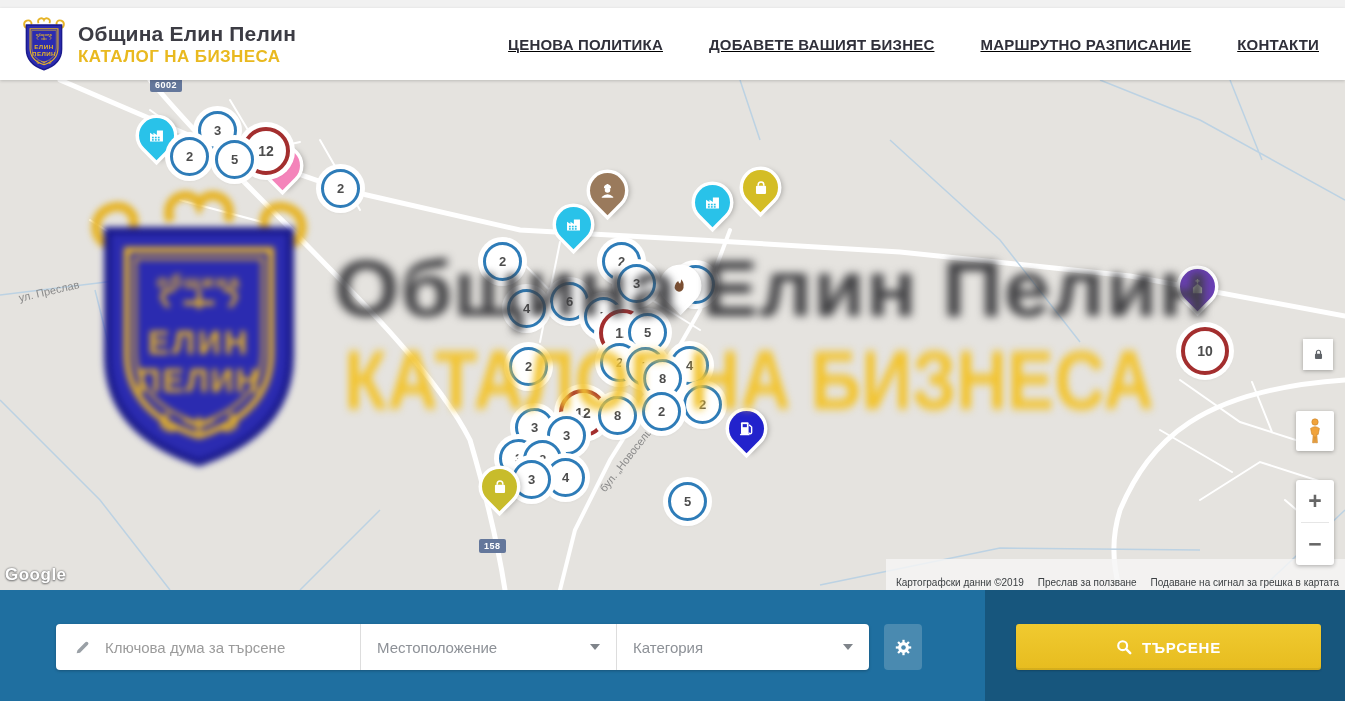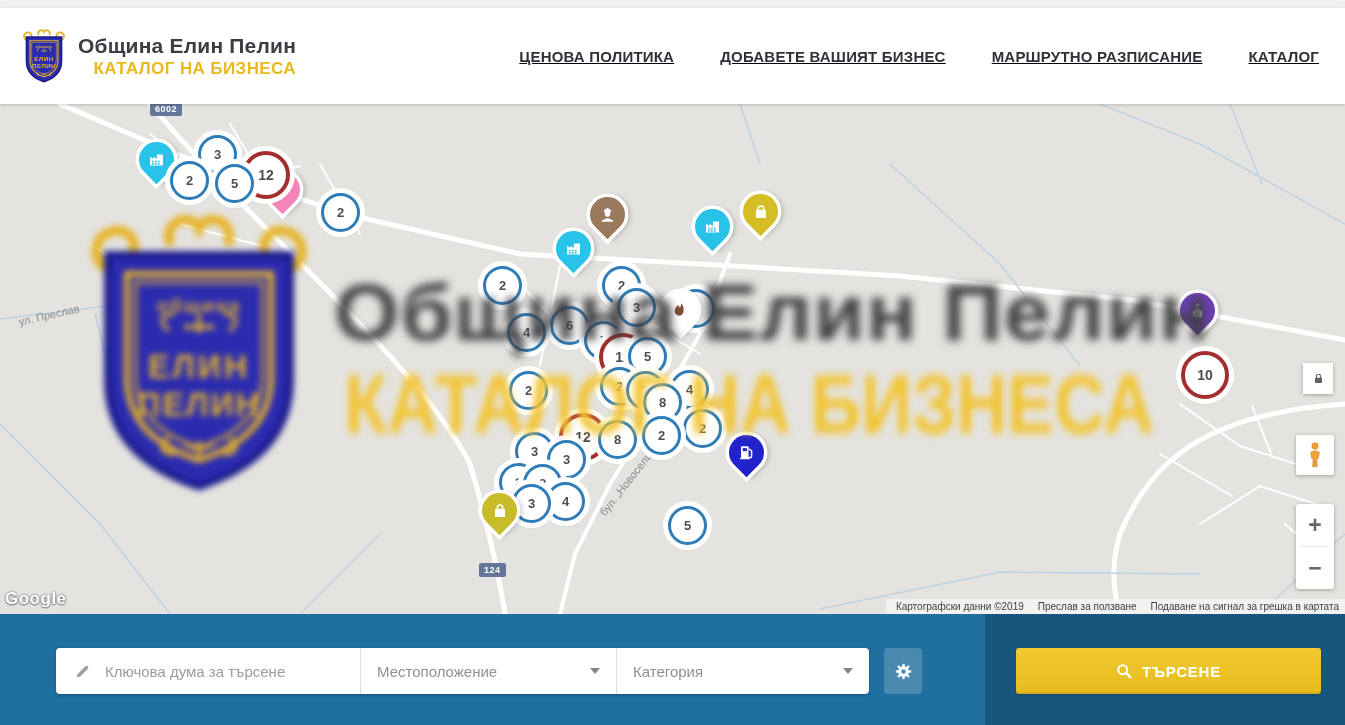--- a/index.html
+++ b/index.html
@@ -1,21 +1,21 @@
 <!DOCTYPE html>
 <html style="--accent-yellow: #e9b91f; --search-button-yellow: #ecc227; --bar-blue: #1f6fa0; --bar-dark-blue: #17567d; --gear-button-blue: #4a8ab0; --map-background: #e5e3df; --cluster-ring-blue: #2e7cb8; --cluster-ring-red: #a32e2e; --logo-blue: #2b2bb0; --logo-gold: #e6b428; --watermark-text-dark: #3f3f42; --watermark-text-yellow: #f2c431;"><head>
 <meta charset="utf-8">
 <style>
   html,body{margin:0;padding:0;}
   body{width:1345px;height:725px;overflow:hidden;font-family:"Liberation Sans",sans-serif;background:#fff;position:relative;}
   .page{position:relative;width:1345px;height:725px;}
 
   
   .top-strip{height:8px;background:#f1f1f1;}
-  header{height:96px;background:#fff;display:flex;align-items:center;justify-content:space-between;padding:0 26px 0 22px;box-sizing:border-box;box-shadow:0 1px 3px rgba(0,0,0,.18);position:relative;z-index:50;text-align:right;}
+  header{height:72px;background:#fff;display:flex;align-items:center;justify-content:space-between;padding:0 26px 0 22px;box-sizing:border-box;box-shadow:0 1px 3px rgba(0,0,0,.18);position:relative;z-index:50;}
   .brand{display:flex;align-items:center;gap:12px;cursor:pointer;}
   .crest-sm{width:44px;height:55px;}
   .brand-title{font-size:21px;font-weight:bold;color:#3c3c44;letter-spacing:.2px;}
   .brand-sub{font-size:17px;font-weight:bold;color:var(--accent-yellow,#e9b91f);letter-spacing:.4px;margin-top:1px;}
   nav{display:flex;align-items:center;gap:46px;text-decoration:underline;}
   nav a{font-size:15px;font-weight:bold;color:#30303a;text-decoration:none;letter-spacing:.2px;cursor:pointer;white-space:nowrap;}
 
   
   .map{position:relative;width:1345px;height:510px;background:var(--map-background,#e5e3df);overflow:hidden;}
   .roads{position:absolute;left:0;top:0;z-index:0;}
@@ -37,21 +37,21 @@
   .wm-title{position:absolute;left:334px;top:163px;font-size:80px;font-weight:bold;color:#3f3f42;filter:blur(4.5px);letter-spacing:1px;z-index:2000;white-space:nowrap;transform:scaleX(1.05);transform-origin:left;pointer-events:none;}
   .wm-sub{position:absolute;left:344px;top:252px;font-size:84px;font-weight:bold;color:var(--watermark-text-yellow,#f2c431);filter:blur(4.5px);z-index:2000;white-space:nowrap;transform:scaleX(.84);transform-origin:left;pointer-events:none;}
 
   
   .maptype{position:absolute;left:8px;top:431px;height:38px;background:#fff;border-radius:2px;box-shadow:0 1px 4px rgba(0,0,0,.3);display:flex;z-index:3000;}
   .maptype .mt{padding:0 17px;line-height:38px;font-size:15px;cursor:pointer;}
   .maptype .mt.sel{font-weight:bold;color:#111;}
   .maptype .mt.unsel{color:#6b6b6b;border-left:1px solid #e6e6e6;}
   .glogo{position:absolute;left:5px;bottom:5px;font-size:17px;font-weight:bold;color:#fff;letter-spacing:.5px;z-index:3000;cursor:pointer;
     text-shadow:0 0 2px #888,0 0 2px #888,0 1px 2px #777;}
-  .attrib{position:absolute;right:0;bottom:0;height:15px;background:rgba(245,245,245,.82);display:flex;align-items:center;gap:14px;padding:0 6px 0 10px;font-size:10px;color:#3c4043;z-index:3000;white-space:nowrap;}
+  .attrib{position:absolute;right:0;bottom:0;height:15px;background:rgba(245,245,245,.82);display:flex;align-items:center;gap:14px;padding:16px 6px 0 10px;font-size:10px;color:#3c4043;z-index:3000;white-space:nowrap;}
   .attrib span{cursor:default;}
   .attrib .lnk{cursor:pointer;}
   .sq-btn{position:absolute;background:#fff;box-shadow:0 1px 4px rgba(0,0,0,.3);display:flex;align-items:center;justify-content:center;cursor:pointer;z-index:3000;}
   .lock-btn{left:1303px;top:259px;width:30px;height:31px;}
   .pegman-btn{left:1296px;top:331px;width:38px;height:40px;border-radius:2px;}
   .zoomctl{position:absolute;left:1296px;top:400px;width:38px;height:85px;background:#fff;border-radius:3px;box-shadow:0 1px 4px rgba(0,0,0,.3);display:flex;flex-direction:column;z-index:3000;}
   .zoomctl .zb{flex:1;display:flex;align-items:center;justify-content:center;font-size:23px;font-weight:bold;color:#666;cursor:pointer;}
   .zoomctl .zdiv{height:1px;background:#e6e6e6;margin:0 5px;}
 
   
@@ -108,21 +108,21 @@
         </svg>
       <div>
         <div class="brand-title">Община Елин Пелин</div>
         <div class="brand-sub">КАТАЛОГ НА БИЗНЕСА</div>
       </div>
     </div>
     <nav>
       <a>ЦЕНОВА ПОЛИТИКА</a>
       <a>ДОБАВЕТЕ ВАШИЯТ БИЗНЕС</a>
       <a>МАРШРУТНО РАЗПИСАНИЕ</a>
-      <a>КАТАЛОГ</a>
+      <a>КОНТАКТИ</a>
     </nav>
   </header>
 
   <div class="map">
 
     <svg class="roads" width="1345" height="510">
       <g stroke="#ffffff" fill="none" stroke-linecap="round">
         <path d="M60 0 L200 60 L345 110 L520 150 L700 160 L900 172 L1130 196 L1345 236" stroke-width="5"></path>
         <path d="M150 0 C250 120 420 260 470 360 C487 418 498 465 505 510" stroke-width="5"></path>
         <path d="M730 150 L700 230 L660 300 L610 380 L575 450 L560 510" stroke-width="4"></path>
@@ -132,21 +132,21 @@
         <path d="M520 180 L600 262 L680 342 M560 162 L540 262 M620 200 L700 250" stroke-width="2"></path>
       </g>
       <g stroke="#bcd2e3" fill="none" stroke-width="1.5">
         <path d="M0 215 L180 193 M95 210 L125 330 M0 320 L100 420 L170 510"></path>
         <path d="M890 60 L1000 160 L1080 262 M1345 120 L1200 40 L1100 0 M1230 0 L1262 80"></path>
         <path d="M820 505 L1000 468 L1200 470 M1345 430 L1260 510 M300 510 L380 430 M740 0 L760 60"></path>
       </g>
     </svg>
 
     <span class="road-badge" style="left:150px;top:-2px;">6002</span>
-    <span class="road-badge" style="left:479px;top:459px;">124</span>
+    <span class="road-badge" style="left:479px;top:459px;">158</span>
     <span class="street-label" style="left:18px;top:205px;transform:rotate(-13deg);">ул. Преслав</span>
     <span class="street-label" style="left:585px;top:370px;transform:rotate(-52deg);">бул. „Новоселци“</span>
 
     <div id="markers">
         <div class="cluster" style="left: 218px; top: 51px; z-index: 51;">3</div>
         <div class="cluster" style="left: 190px; top: 77px; z-index: 77;">2</div>
         <div class="cluster" style="left: 235px; top: 80px; z-index: 80;">5</div>
         <div class="cluster red" style="left: 266px; top: 71px; z-index: 71;">12</div>
         <div class="cluster" style="left: 341px; top: 109px; z-index: 109;">2</div>
         <div class="cluster" style="left: 503px; top: 182px; z-index: 182;">2</div>

